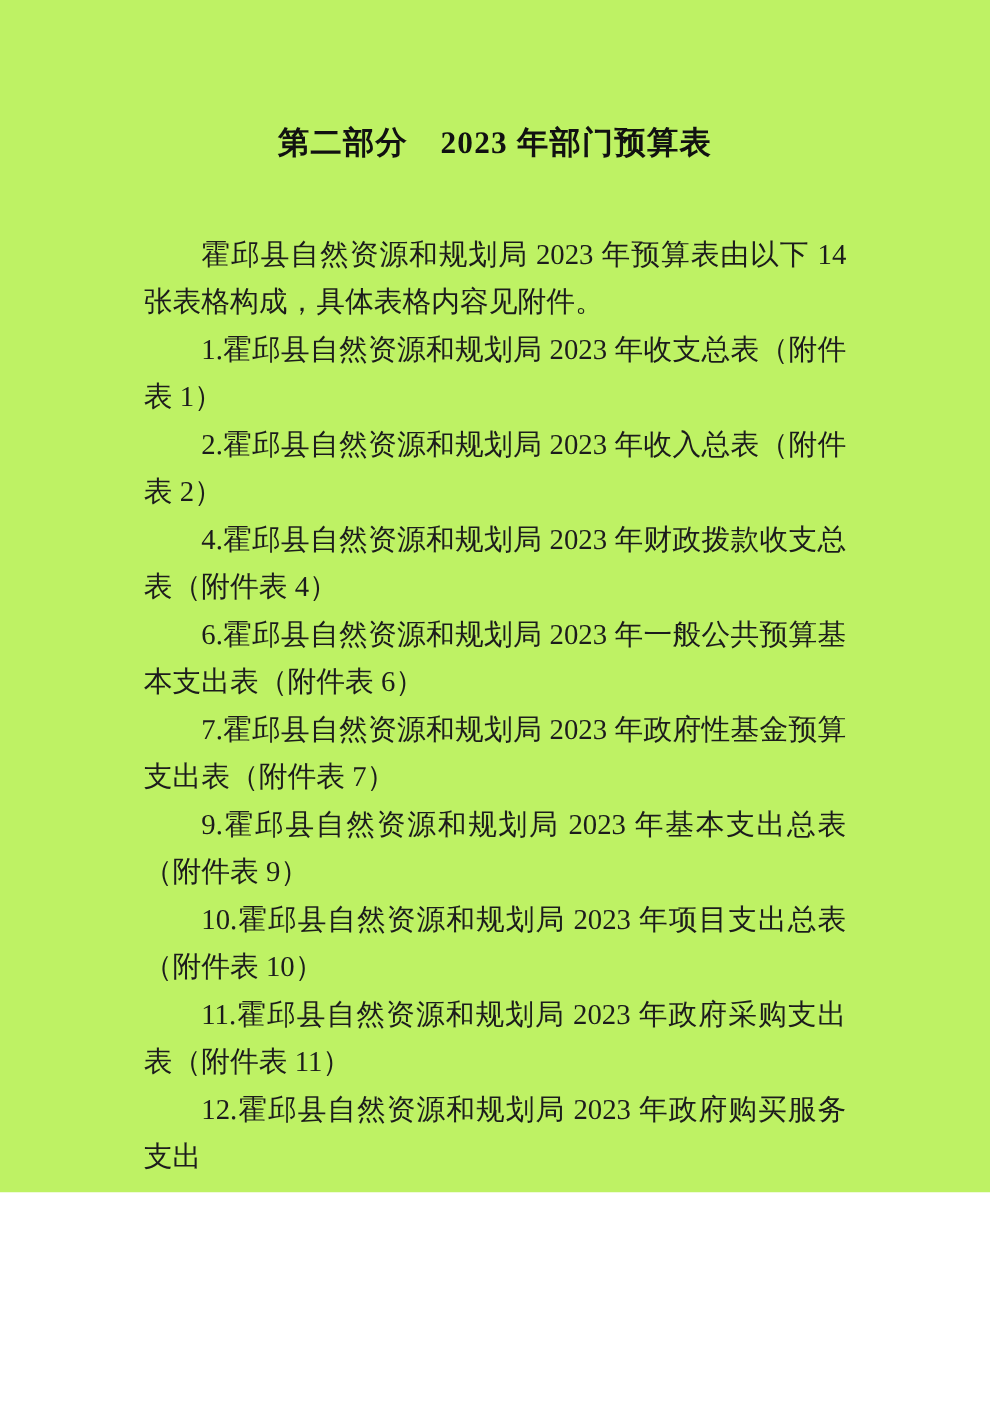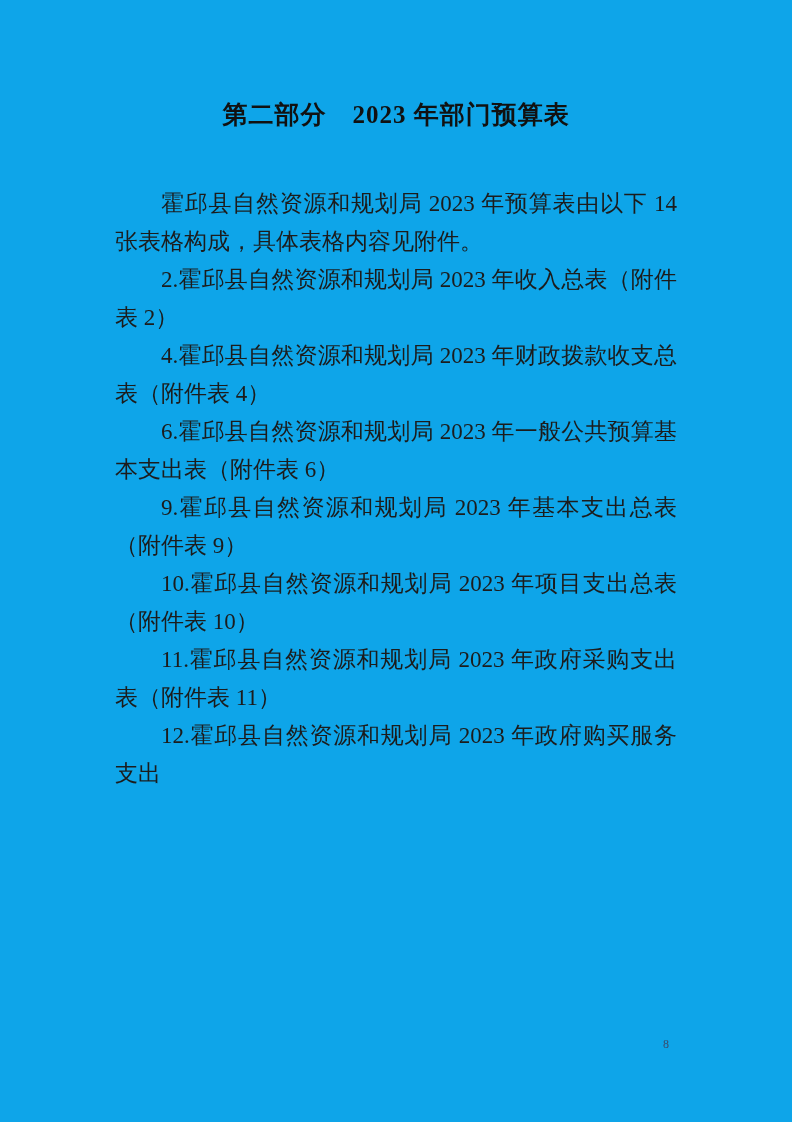--- a/index.html
+++ b/index.html
@@ -3,23 +3,23 @@
 <meta charset="utf-8">
 <style>
   * { margin: 0; padding: 0; box-sizing: border-box; }
   html, body {
     background: #ffffff;
     font-family: "Liberation Serif", "DejaVu Serif", serif;
   }
   .page {
     position: relative;
     width: 792px;
-    height: 1122px;
+    height: 954px;
     margin: 0 auto;
-    background: #0ea5e9;
+    background: #bef264;
     overflow: hidden;
     color: #1c1c1c;
   }
   .content {
     position: absolute;
     left: 115px;
     right: 115px;
     top: 98px;
   }
   .title {
@@ -50,22 +50,24 @@
     font-family: "Liberation Serif", "DejaVu Serif", serif;
   }
 </style>
 </head>
 <body>
 
 <div class="page">
   <div class="content">
     <h1 class="title">第二部分　2023 年部门预算表</h1>
     <p class="para">霍邱县自然资源和规划局 2023 年预算表由以下 14 张表格构成，具体表格内容见附件。</p>
+    <p class="para">1.霍邱县自然资源和规划局 2023 年收支总表（附件表 1）</p>
     <p class="para">2.霍邱县自然资源和规划局 2023 年收入总表（附件表 2）</p>
     <p class="para">4.霍邱县自然资源和规划局 2023 年财政拨款收支总表（附件表 4）</p>
     <p class="para">6.霍邱县自然资源和规划局 2023 年一般公共预算基本支出表（附件表 6）</p>
+    <p class="para">7.霍邱县自然资源和规划局 2023 年政府性基金预算支出表（附件表 7）</p>
     <p class="para">9.霍邱县自然资源和规划局 2023 年基本支出总表（附件表 9）</p>
     <p class="para">10.霍邱县自然资源和规划局 2023 年项目支出总表（附件表 10）</p>
     <p class="para">11.霍邱县自然资源和规划局 2023 年政府采购支出表（附件表 11）</p>
     <p class="para">12.霍邱县自然资源和规划局 2023 年政府购买服务支出</p>
   </div>
   <div class="pagenum">8</div>
 </div>
 
 </body></html>

